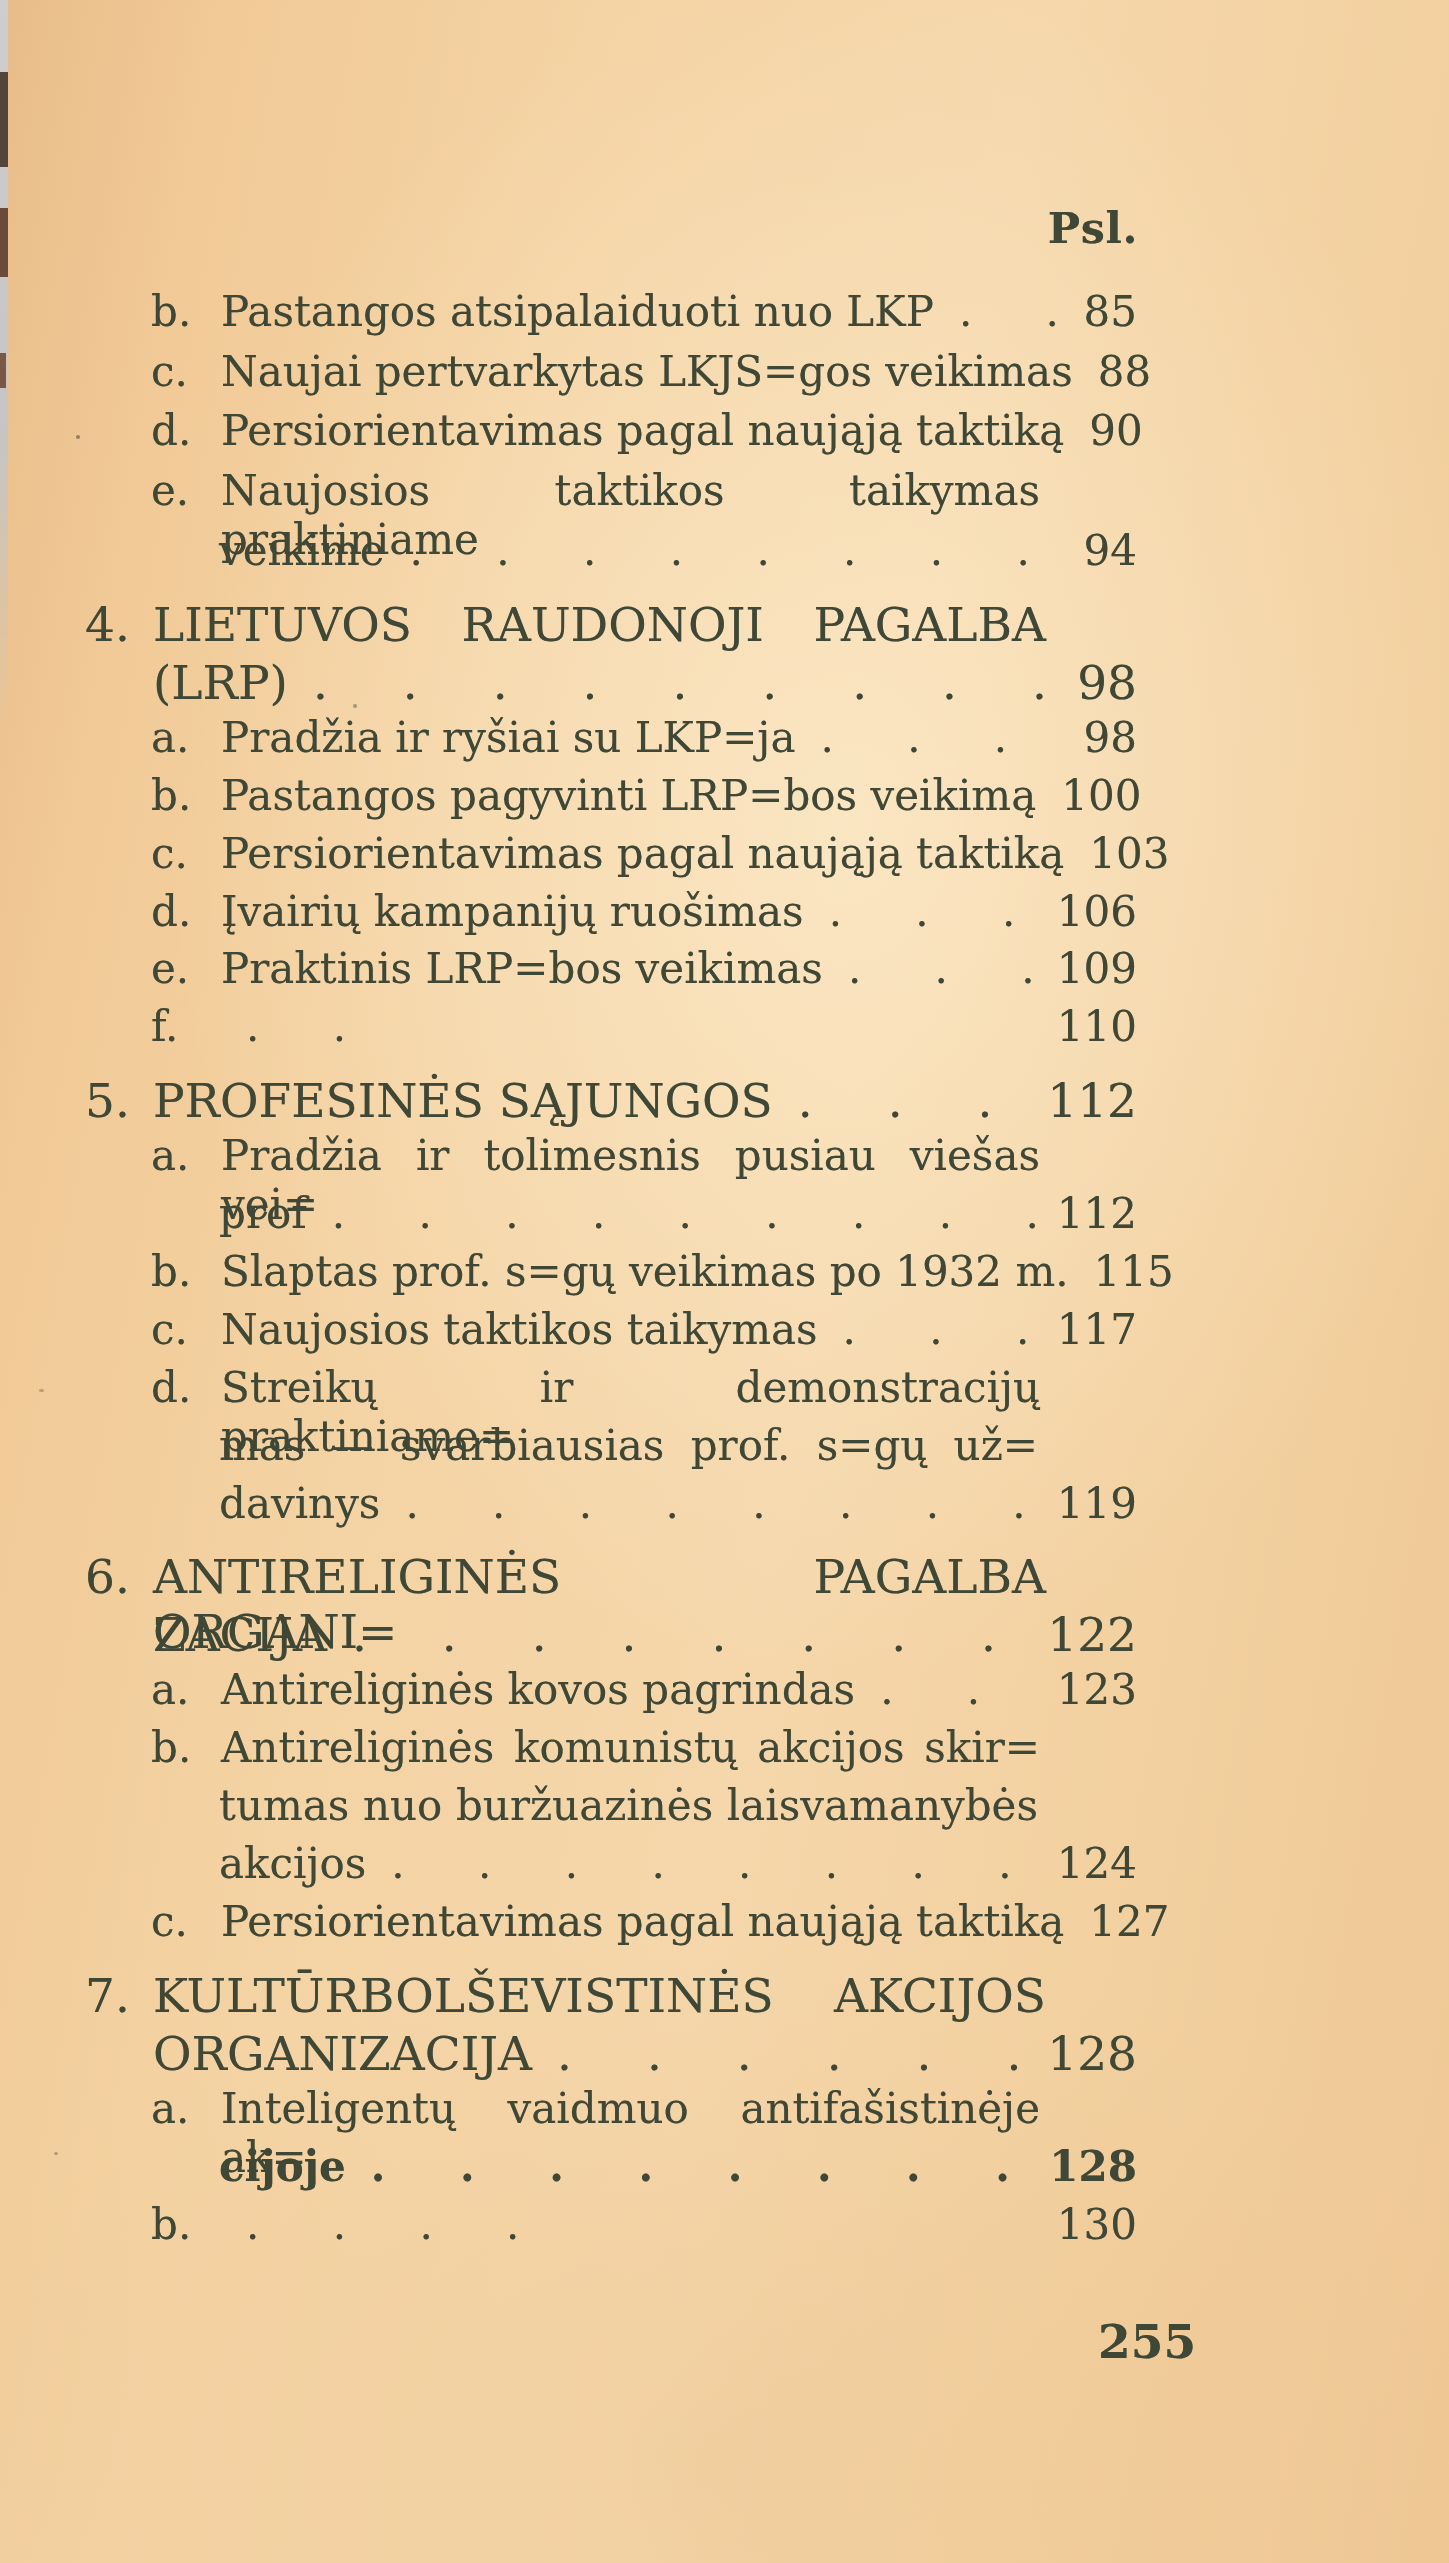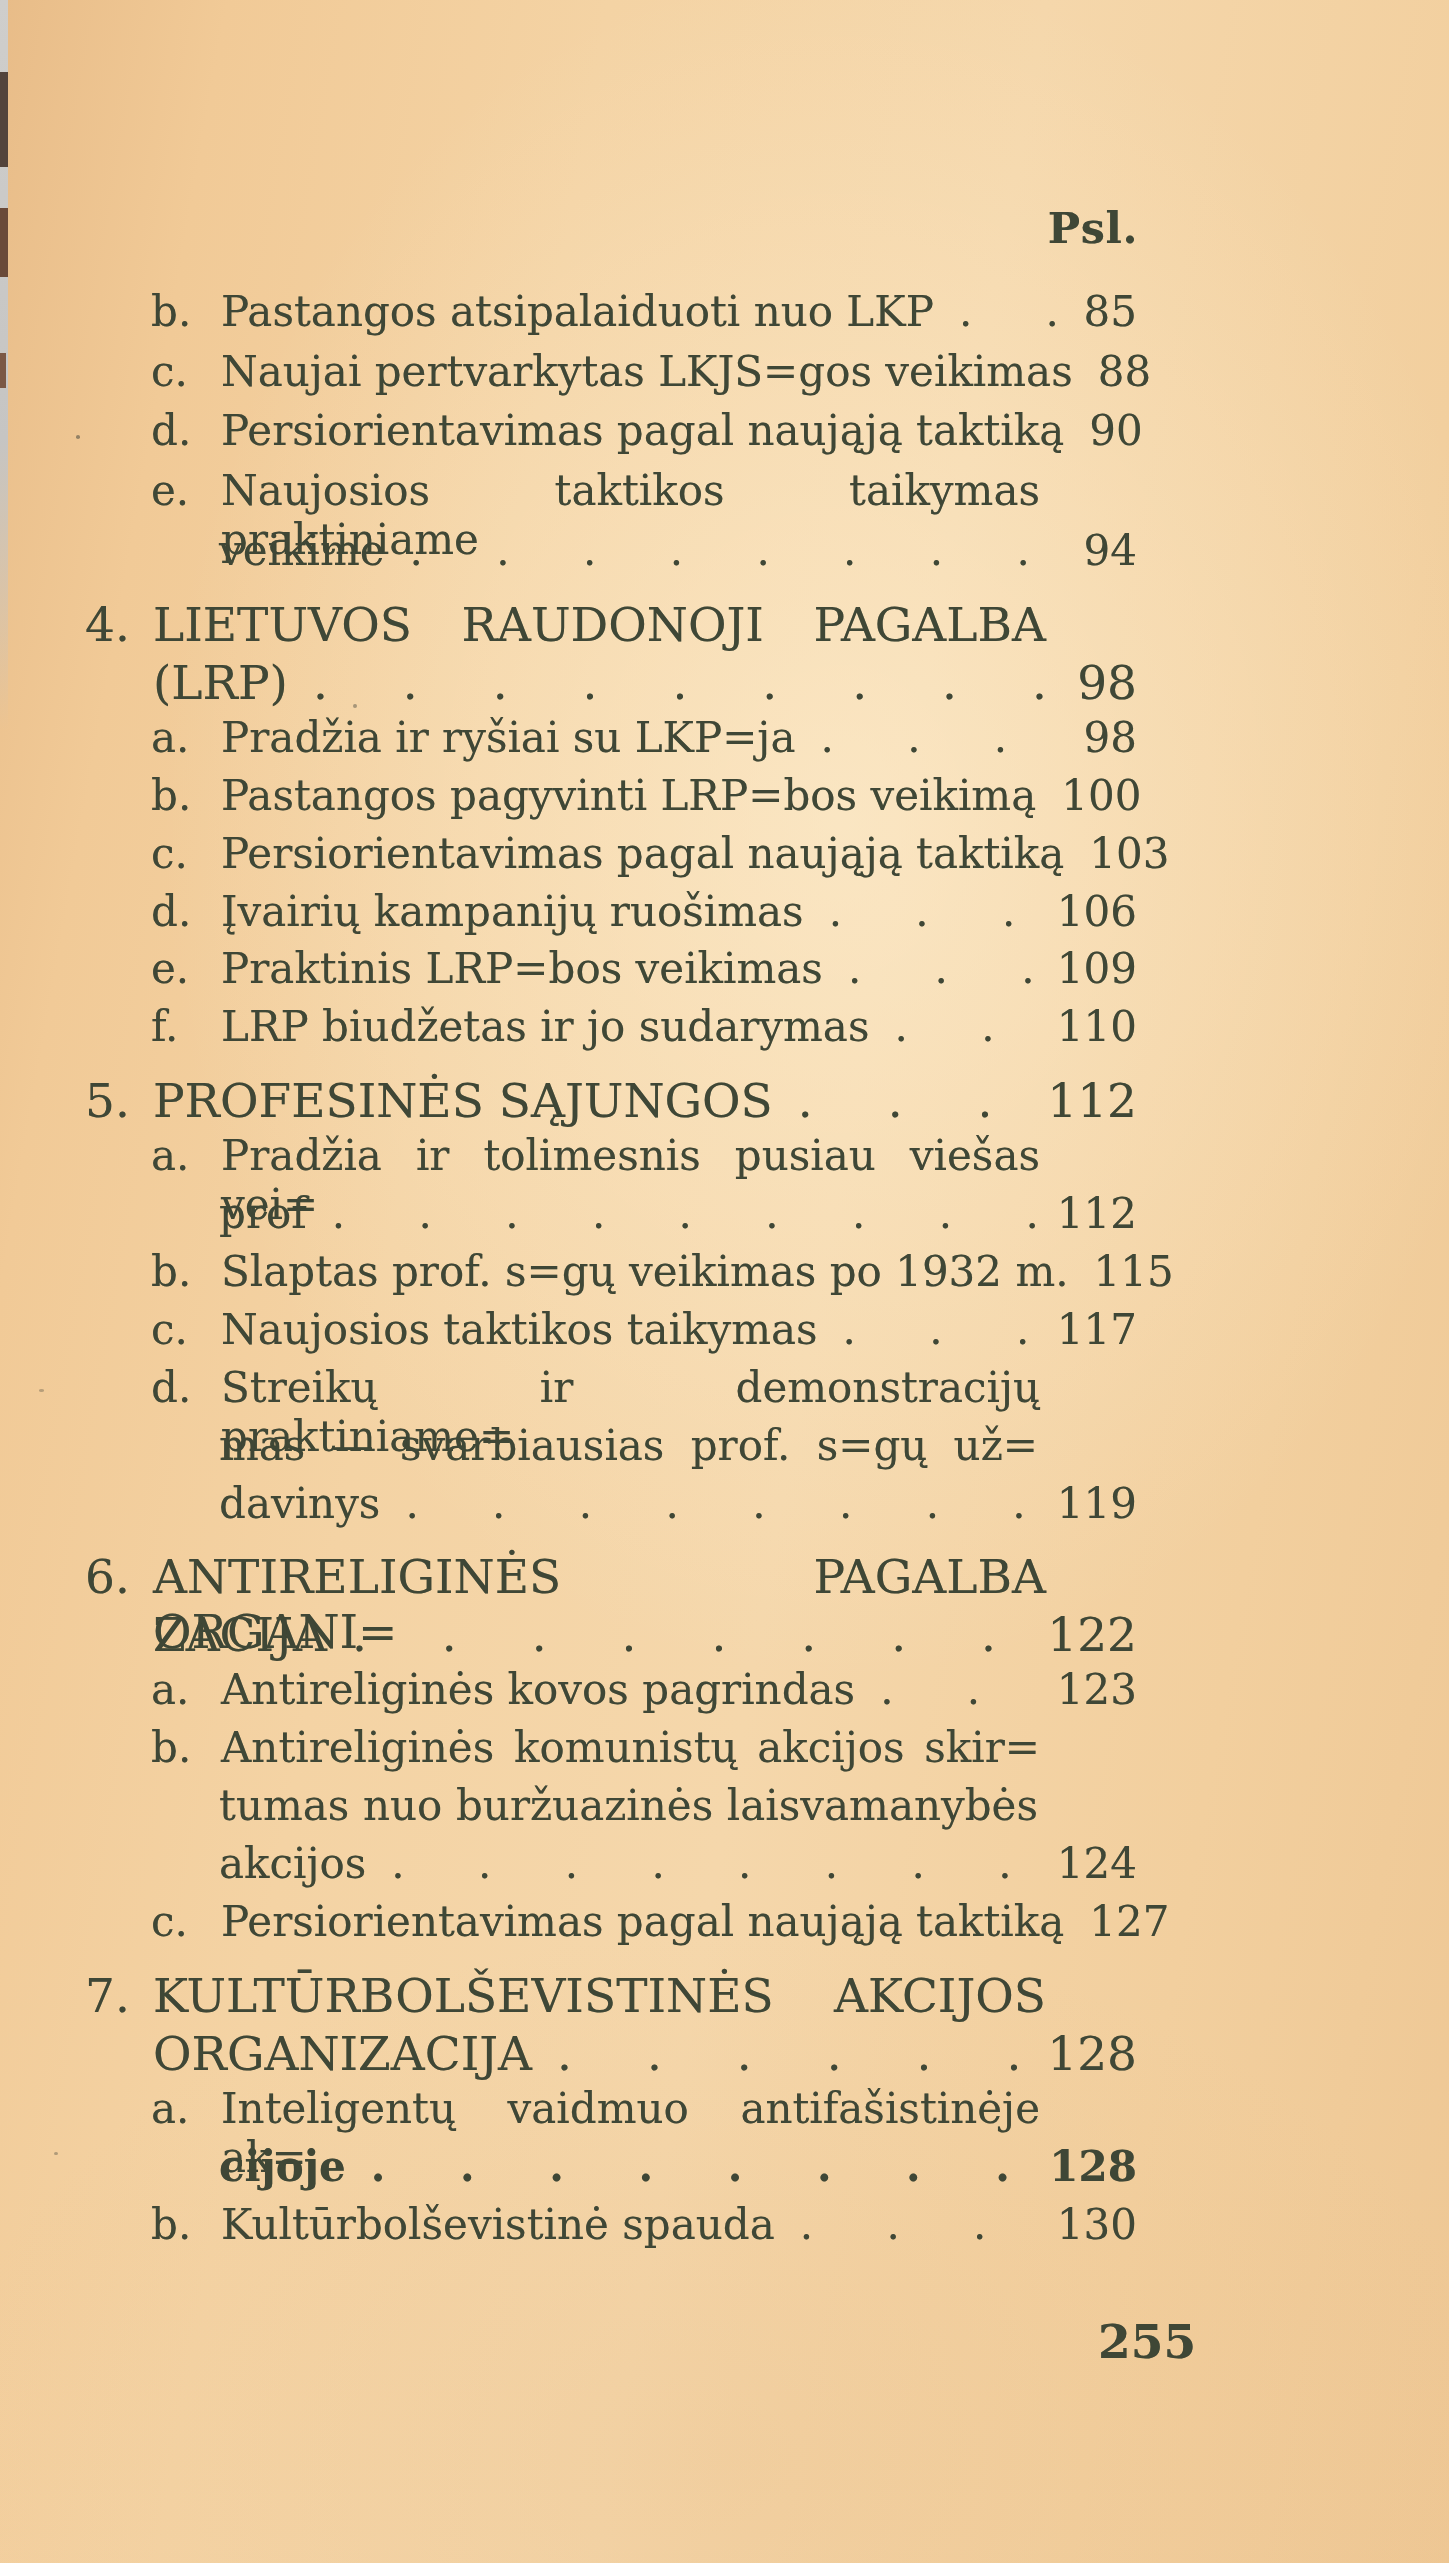--- a/index.html
+++ b/index.html
@@ -140,21 +140,20 @@
         <span class="lab">e.</span>
         <div class="line">
           <span class="txt">Praktinis LRP=bos veikimas</span>
           <span class="dots">. . .</span>
           <span class="pg">109</span>
         </div>
       </div>
       <div class="row sub" style="top: 1002px;">
         <span class="lab">f.</span>
         <div class="line">
-          <span class="txt">LRP biudžetas ir jo sudarymas</span>
           <span class="dots">. .</span>
           <span class="pg">110</span>
         </div>
       </div>
       <div class="row sec" style="top: 1073px;">
         <span class="lab">5.</span>
         <div class="line">
           <span class="txt">PROFESINĖS SĄJUNGOS</span>
           <span class="dots">. . . .</span>
           <span class="pg">112</span>
@@ -260,21 +259,20 @@
       <div class="row subc" style="top: 2142px; font-weight: bold;">
         <div class="line">
           <span class="txt">cijoje</span>
           <span class="dots">. . . . . . . . .</span>
           <span class="pg">128</span>
         </div>
       </div>
       <div class="row sub" style="top: 2200px;">
         <span class="lab">b.</span>
         <div class="line">
-          <span class="txt">Kultūrbolševistinė spauda</span>
           <span class="dots">. . . .</span>
           <span class="pg">130</span>
         </div>
       </div>
     </div>
 
   <div class="folio">255</div>
 
   <div class="speck" style="left:76px;top:435px;width:4.4px;height:3.8px;opacity:.55"></div>
   <div class="speck" style="left:54px;top:2152px;width:3.8px;height:3.2px;opacity:.4"></div>

